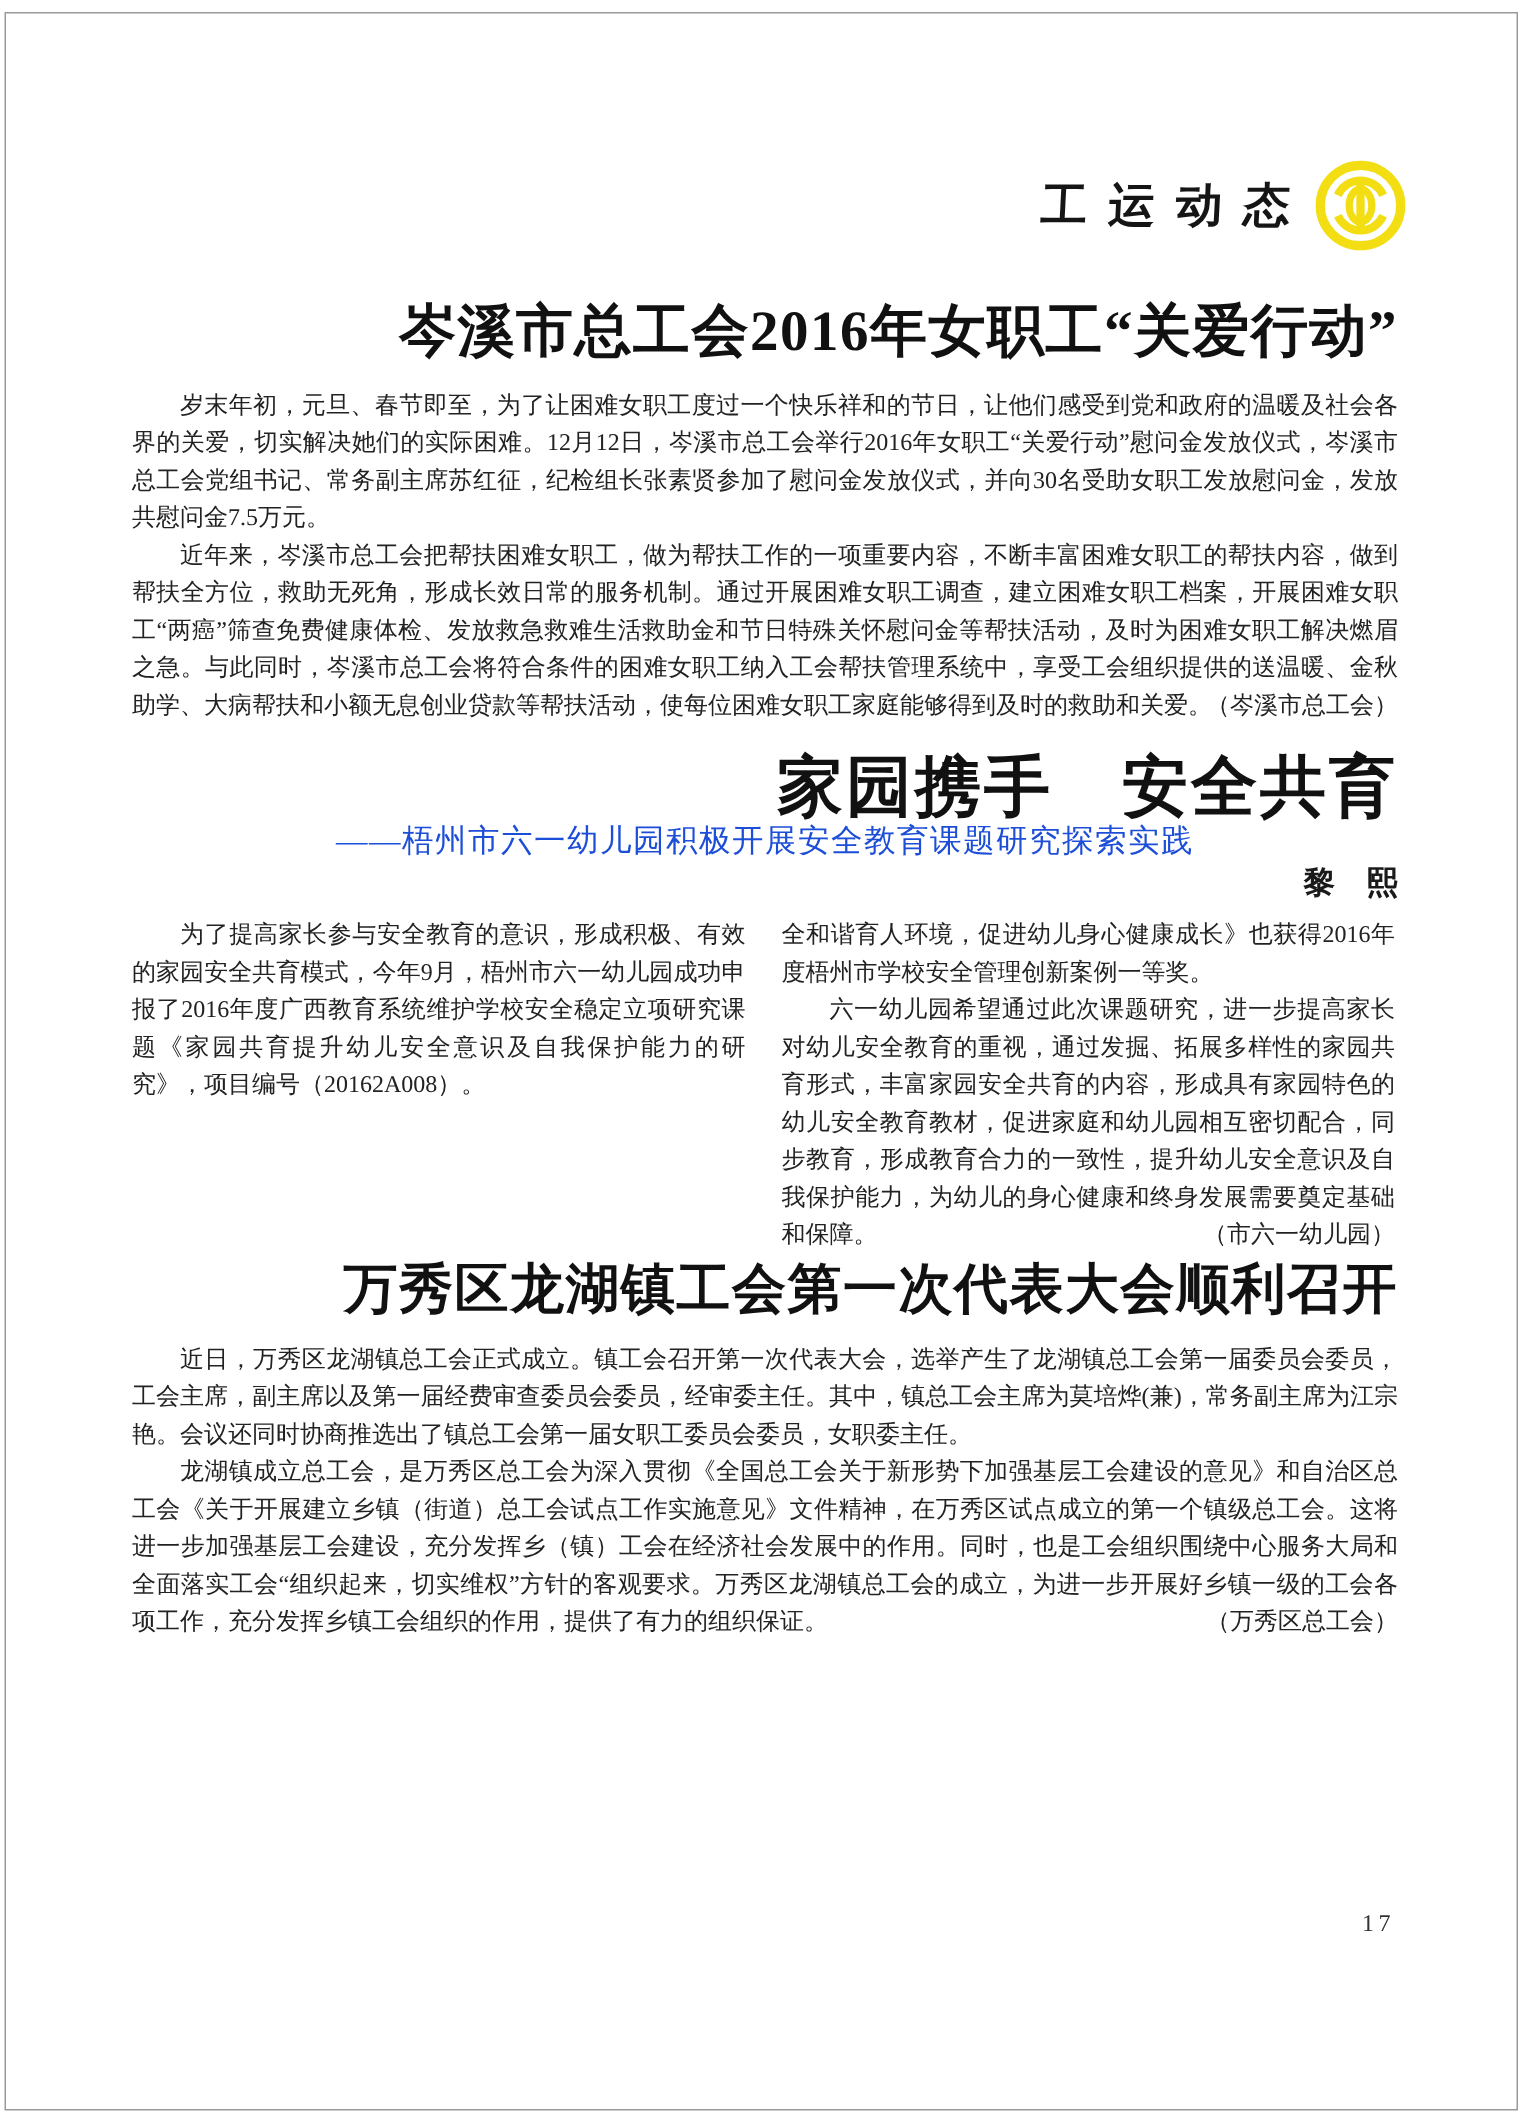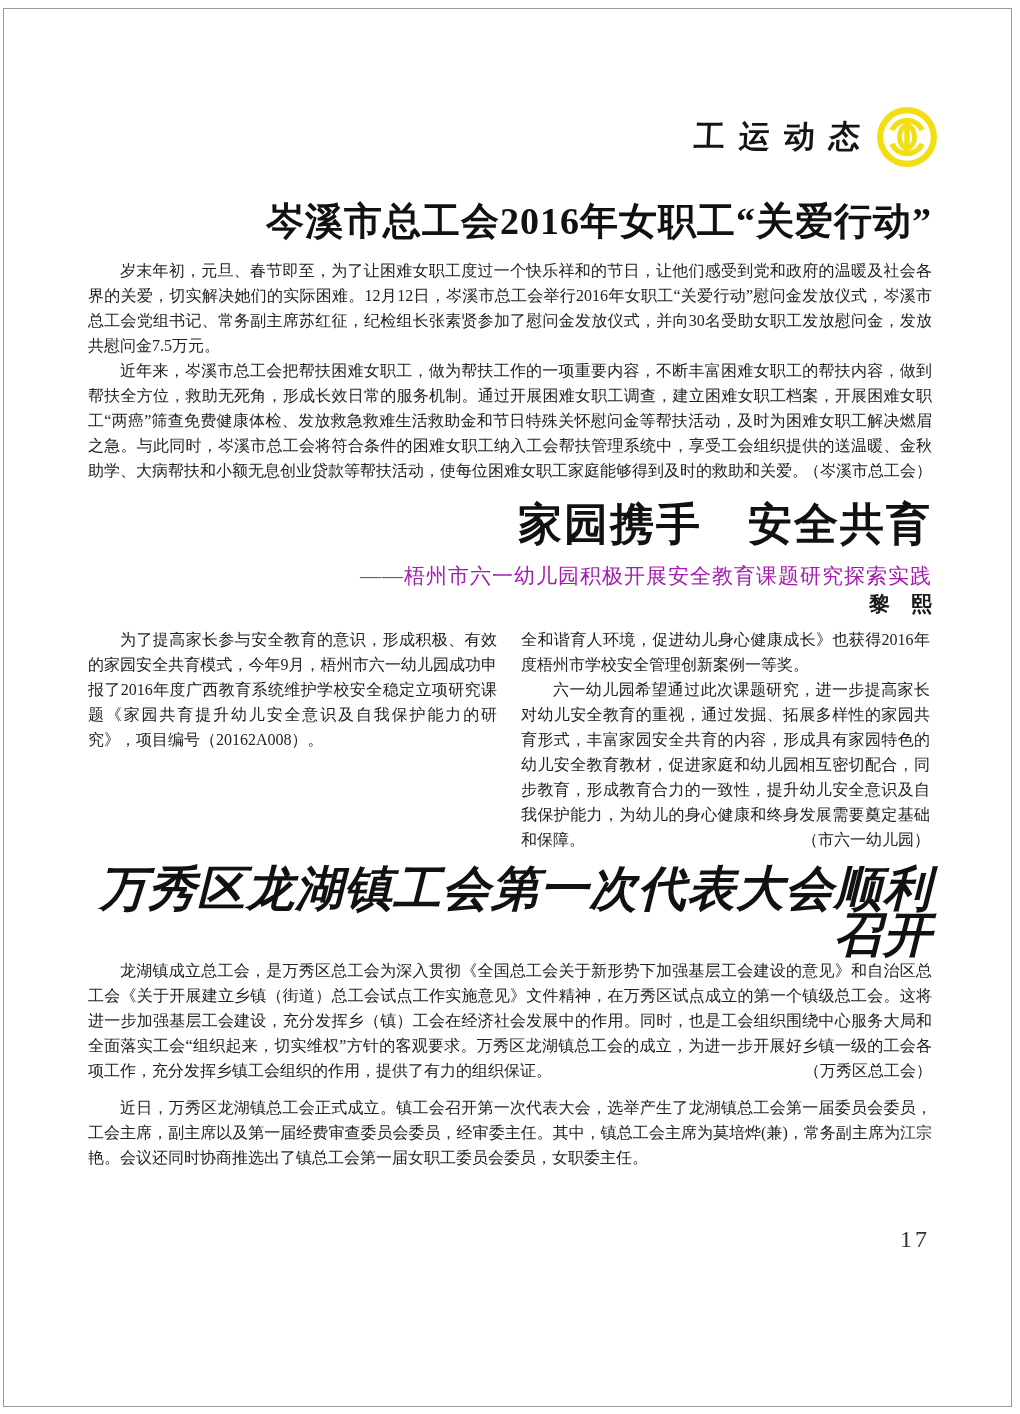--- a/index.html
+++ b/index.html
@@ -40,35 +40,35 @@
   .t-line { display:block; }
   .body {
     margin:0; font-size:16px; line-height:25px;
     text-align:justify; text-indent:2em; color:#222;
   }
   .p-gap { margin-top:14px; }
   .with-attr { position:relative; }
   .attr { position:absolute; right:0; bottom:0; text-indent:0; }
   .a2-title { margin-top:20px; font-size:44px; line-height:44px; letter-spacing:2px; }
   .a2-subtitle {
-    margin:16px 0 0; font-size:21px; line-height:26px;
-    text-align:right; letter-spacing:1px; color:#a21caf;
+    margin:0 0 0; font-size:21px; line-height:26px;
+    text-align:center; letter-spacing:1px; color:#1d4ed8;
   }
   .a2-author {
     margin:2px 0 0; font-size:21px; line-height:26px;
     text-align:right; font-weight:bold; color:#1a1a1a;
   }
   .columns { margin-top:10px; display:flex; gap:24px; }
   .col { width:409px; flex:0 0 409px; }
   .no-indent { text-indent:0; }
-  .a3-title { margin-top:14px; font-size:48px; line-height:46px;font-style:italic; }
+  .a3-title { margin-top:0; font-size:36px; line-height:46px; }
   .a3-p1 { margin-top:12px; }
   .page-number {
-    position:absolute; top:1226px; right:90px;
-    font-size:24px; color:#333; letter-spacing:3px;text-align:right;
+    position:absolute; top:1274px; right:90px;
+    font-size:16px; color:#333; letter-spacing:3px;text-align:right;
   }
 </style>
 </head>
 <body>
 
 <div class="page">
   <div class="frame"></div>
 
   <div class="masthead">
     <span class="masthead-title">工运动态</span>
@@ -107,23 +107,23 @@
           <p class="body with-attr">
             <span>六一幼儿园希望通过此次课题研究，进一步提高家长对幼儿安全教育的重视，通过发掘、拓展多样性的家园共育形式，丰富家园安全共育的内容，形成具有家园特色的幼儿安全教育教材，促进家庭和幼儿园相互密切配合，同步教育，形成教育合力的一致性，提升幼儿安全意识及自我保护能力，为幼儿的身心健康和终身发展需要奠定基础和保障。</span>
             <span class="attr">（市六一幼儿园）</span>
           </p>
         </div>
       </div>
     </section>
 
     <section>
       <h2 class="title-lg a3-title">万秀区龙湖镇工会第一次代表大会顺利召开</h2>
+      <p class="body a3-p1">近日，万秀区龙湖镇总工会正式成立。镇工会召开第一次代表大会，选举产生了龙湖镇总工会第一届委员会委员，工会主席，副主席以及第一届经费审查委员会委员，经审委主任。其中，镇总工会主席为莫培烨(兼)，常务副主席为江宗艳。会议还同时协商推选出了镇总工会第一届女职工委员会委员，女职委主任。</p>
       <p class="body with-attr">
         <span>龙湖镇成立总工会，是万秀区总工会为深入贯彻《全国总工会关于新形势下加强基层工会建设的意见》和自治区总工会《关于开展建立乡镇（街道）总工会试点工作实施意见》文件精神，在万秀区试点成立的第一个镇级总工会。这将进一步加强基层工会建设，充分发挥乡（镇）工会在经济社会发展中的作用。同时，也是工会组织围绕中心服务大局和全面落实工会“组织起来，切实维权”方针的客观要求。万秀区龙湖镇总工会的成立，为进一步开展好乡镇一级的工会各项工作，充分发挥乡镇工会组织的作用，提供了有力的组织保证。</span>
         <span class="attr">（万秀区总工会）</span>
       </p>
-      <p class="body a3-p1">近日，万秀区龙湖镇总工会正式成立。镇工会召开第一次代表大会，选举产生了龙湖镇总工会第一届委员会委员，工会主席，副主席以及第一届经费审查委员会委员，经审委主任。其中，镇总工会主席为莫培烨(兼)，常务副主席为江宗艳。会议还同时协商推选出了镇总工会第一届女职工委员会委员，女职委主任。</p>
     </section>
 
   </div>
 
   <div class="page-number">17</div>
 </div>
 
 </body></html>

